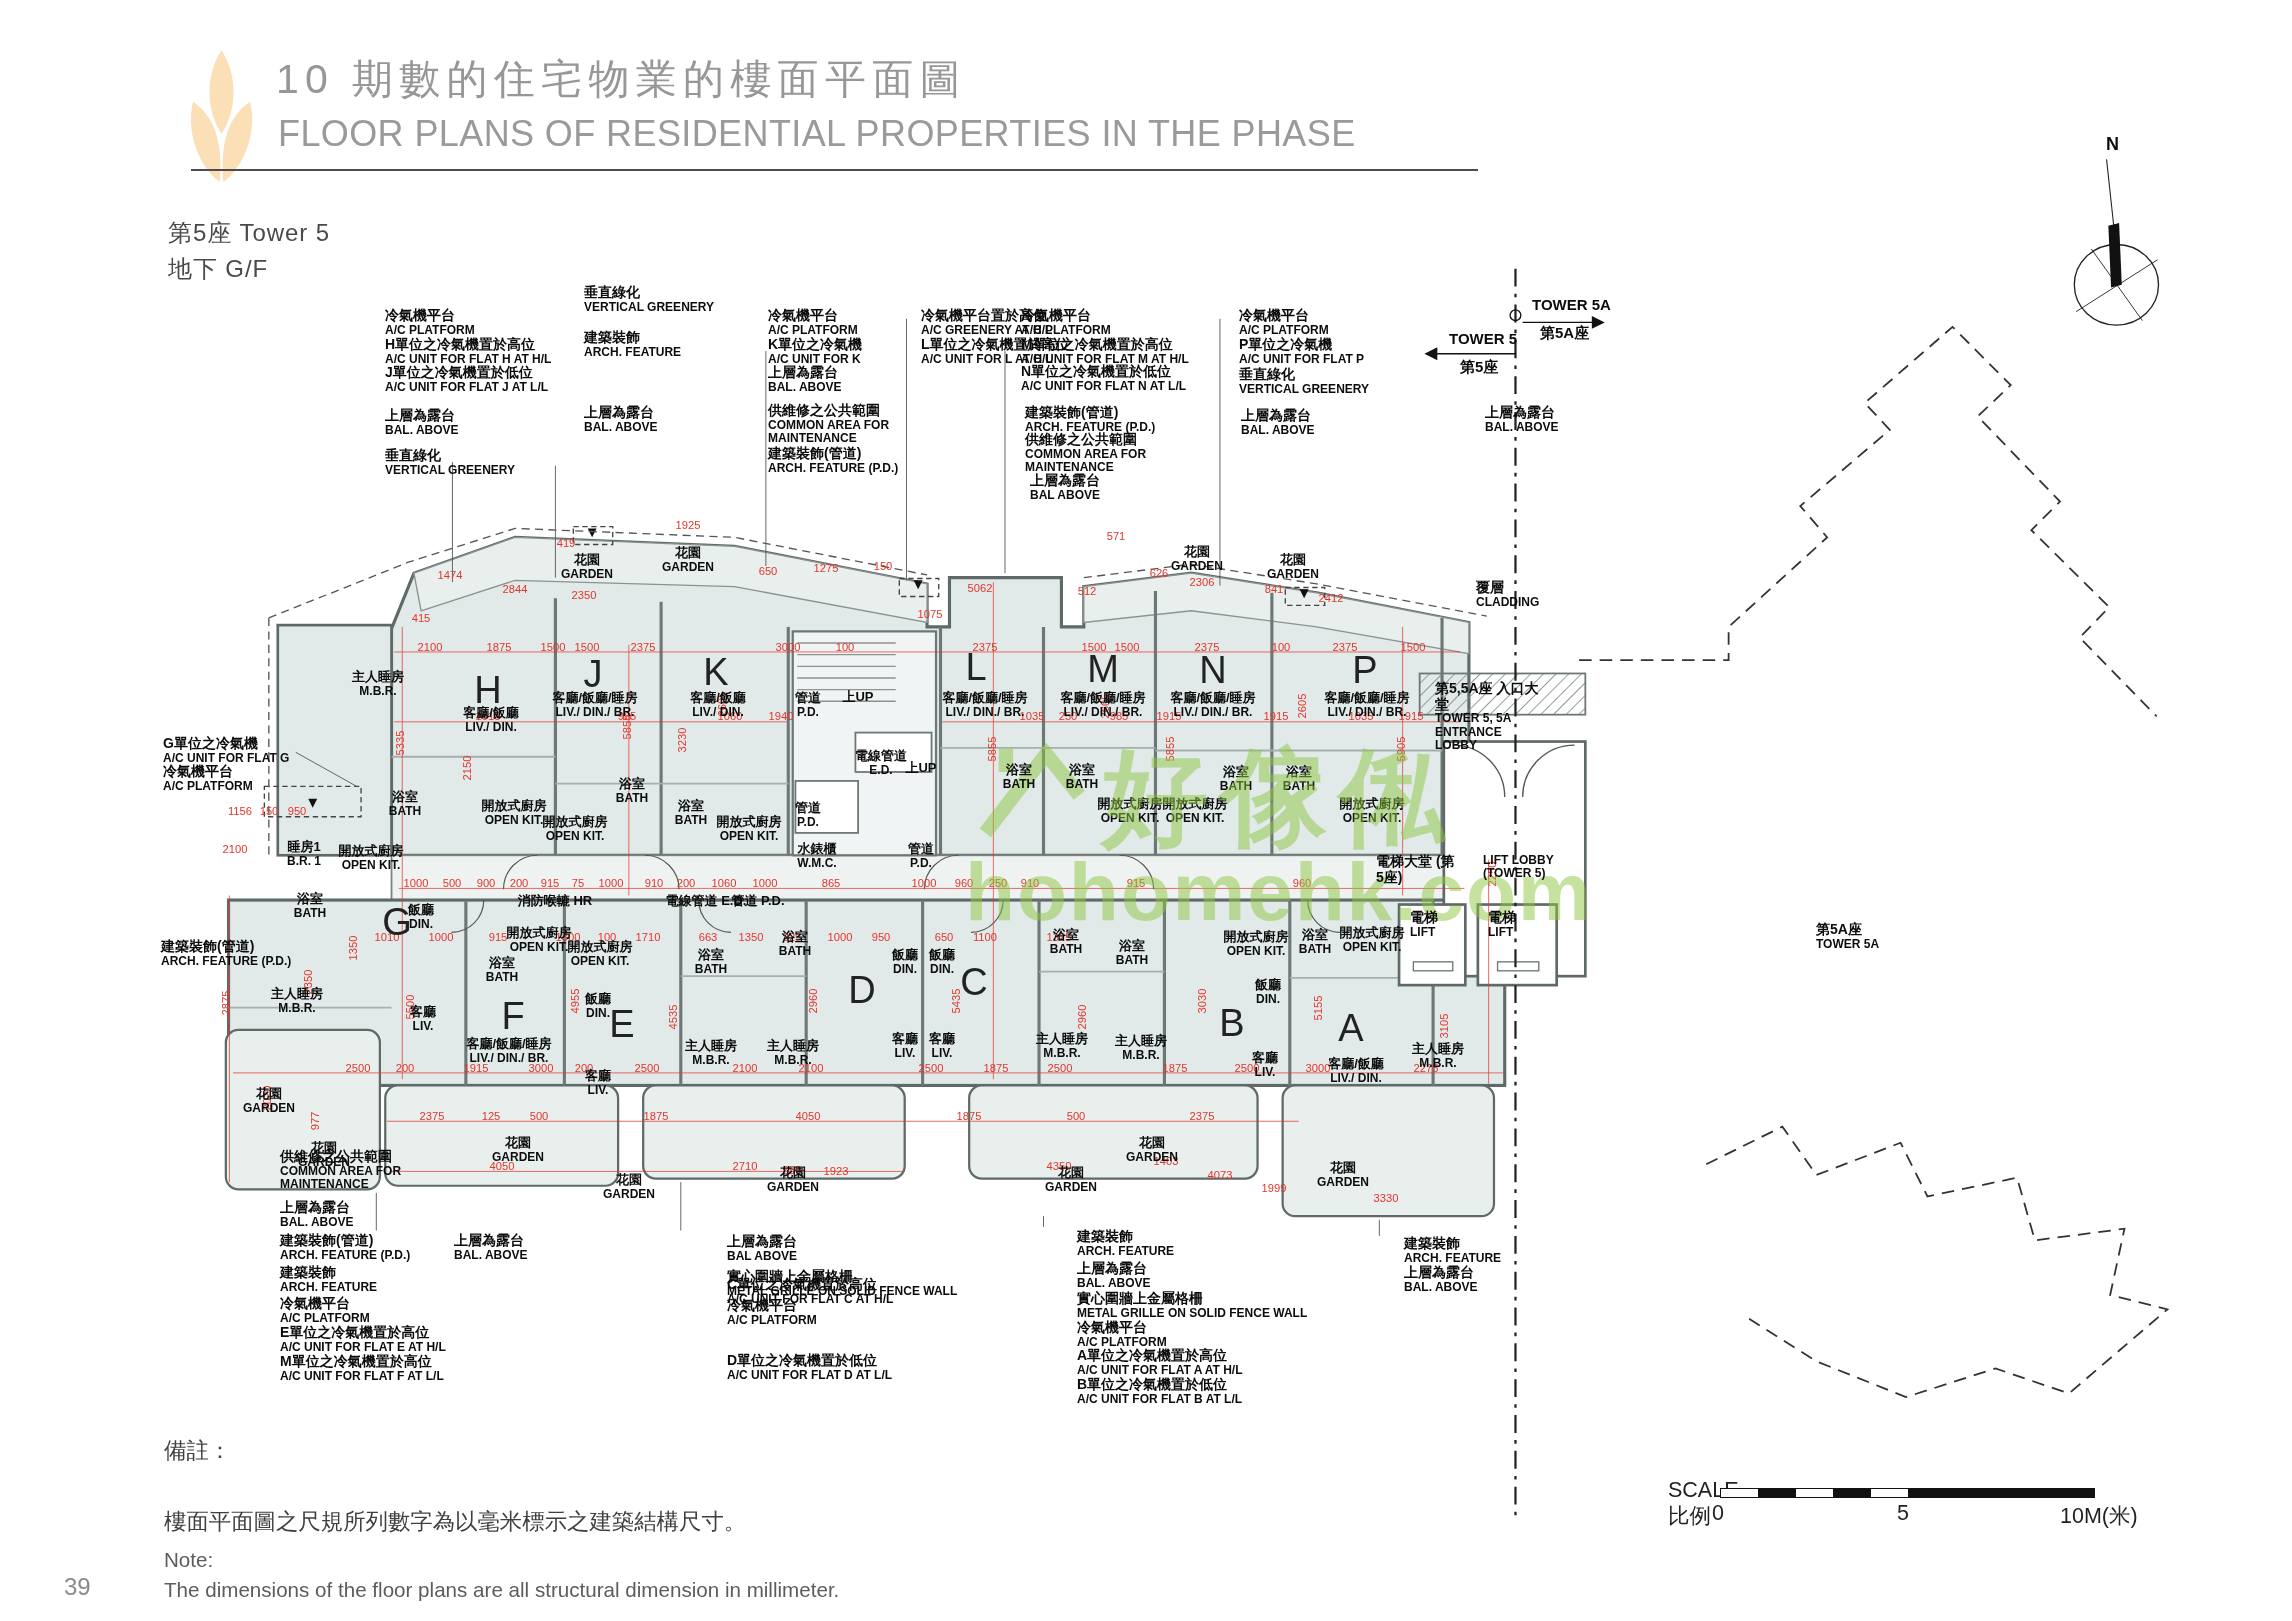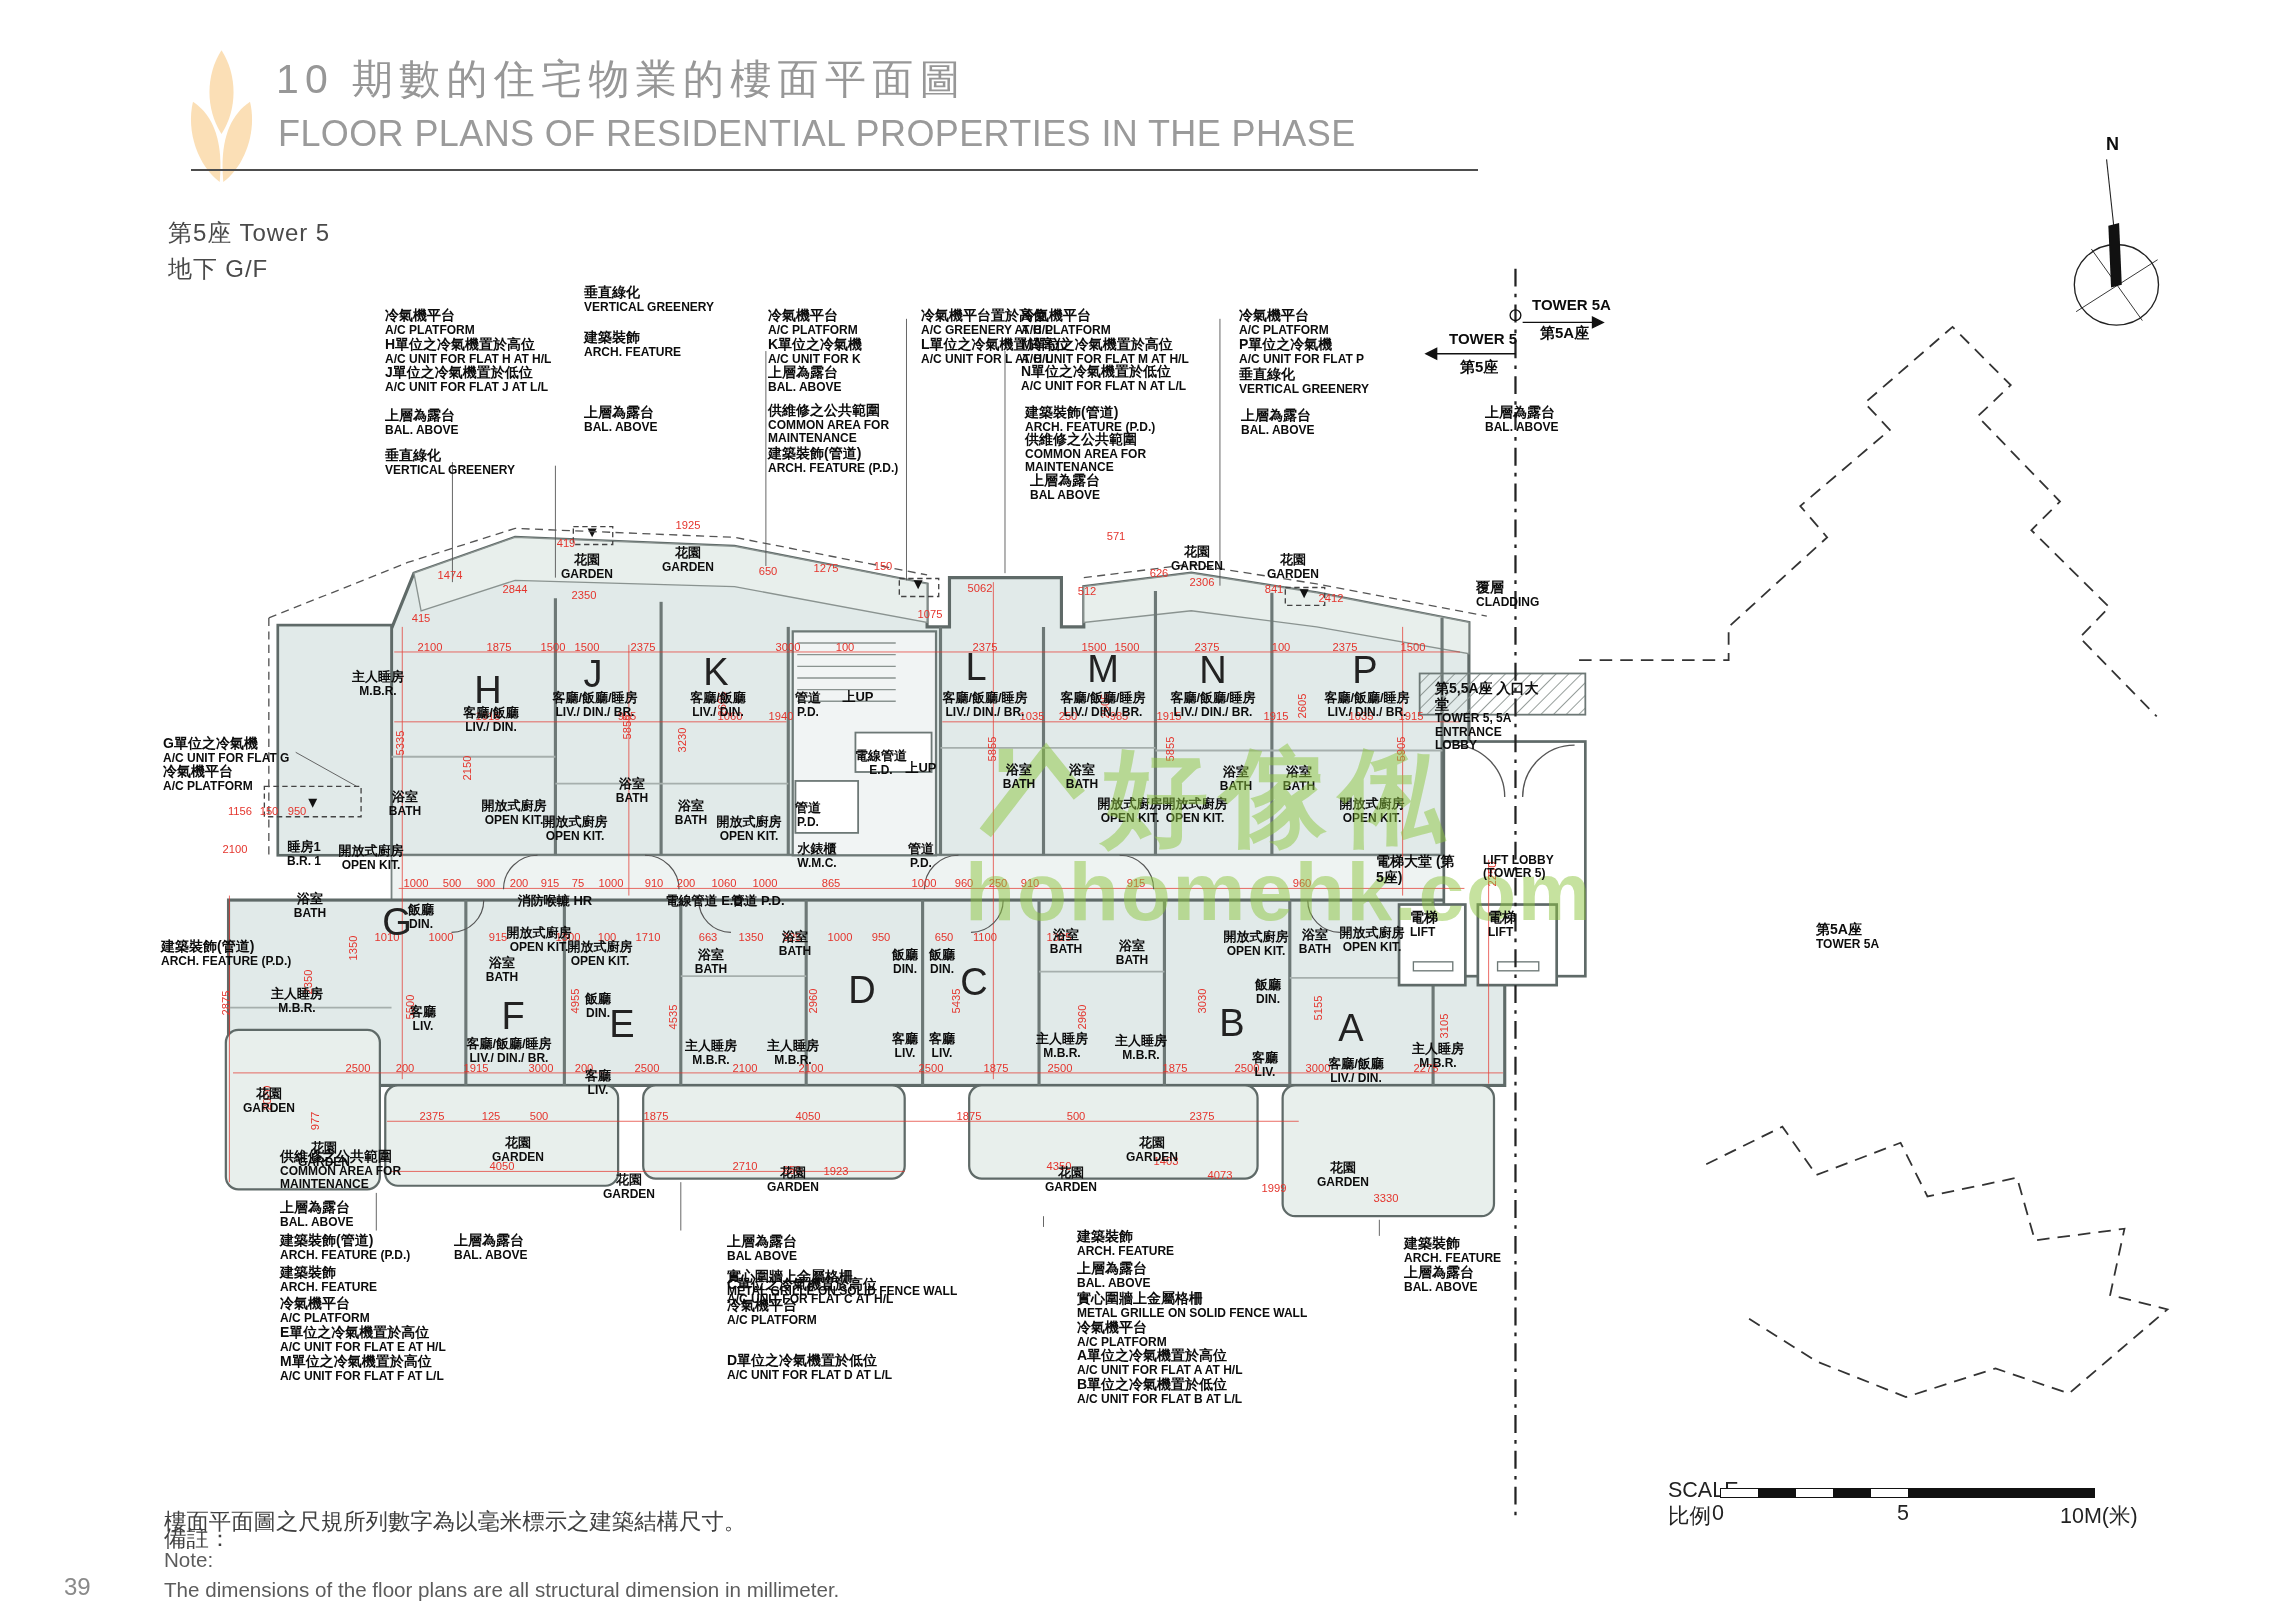--- a/index.html
+++ b/index.html
@@ -22,21 +22,21 @@
   .dim{position:absolute;transform:translate(-50%,-50%);font-size:11.2px;color:#e4352d;white-space:nowrap}
   .dim.vert{transform:translate(-50%,-50%) rotate(-90deg)}
   
   .wm{position:absolute;color:rgba(142,198,63,.5);font-weight:700;pointer-events:none}
   .wm1{left:1102px;top:727px;font-size:106px;letter-spacing:12.5px}
   .wm2{left:965px;top:845px;font-size:82px;letter-spacing:1.8px}
   
   .navlbl{position:absolute;font-weight:700;font-size:15px;line-height:1.15;color:#0c0c0c;white-space:nowrap}
   
   .note{position:absolute;left:164px;white-space:nowrap}
-  .n1{top:1523px;font-size:22.4px;color:#3f3f3f}
+  .n1{top:1435px;font-size:22.4px;color:#3f3f3f}
   .n2{top:1506px;font-size:22.4px;color:#3f3f3f}
   .n3{top:1548px;font-size:20.6px;color:#5c5c5c}
   .n4{top:1578px;font-size:20.6px;color:#5c5c5c}
   .scale-en{position:absolute;left:1668px;top:1478px;font-size:21.5px;color:#222}
   .scale-zh{position:absolute;left:1668px;top:1501px;font-size:21.5px;color:#222}
   .sbar{position:absolute;left:1720px;top:1488px;width:373px;height:8px;border:1.3px solid #111;display:flex}
   .sbar div{height:100%}
   .tick{position:absolute;top:1501px;font-size:21.5px;color:#222}
   .pageno{position:absolute;left:64px;top:1573px;font-size:24px;color:#8a8a8a}
 </style>

